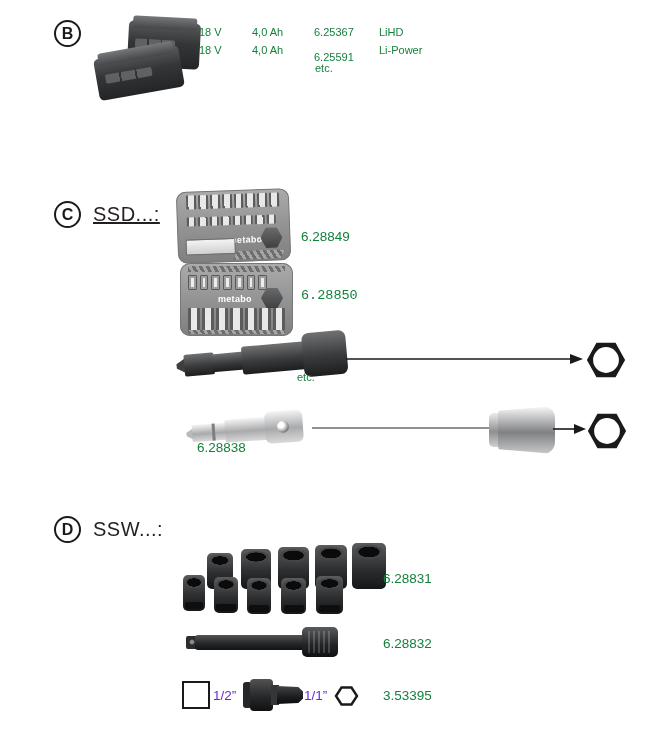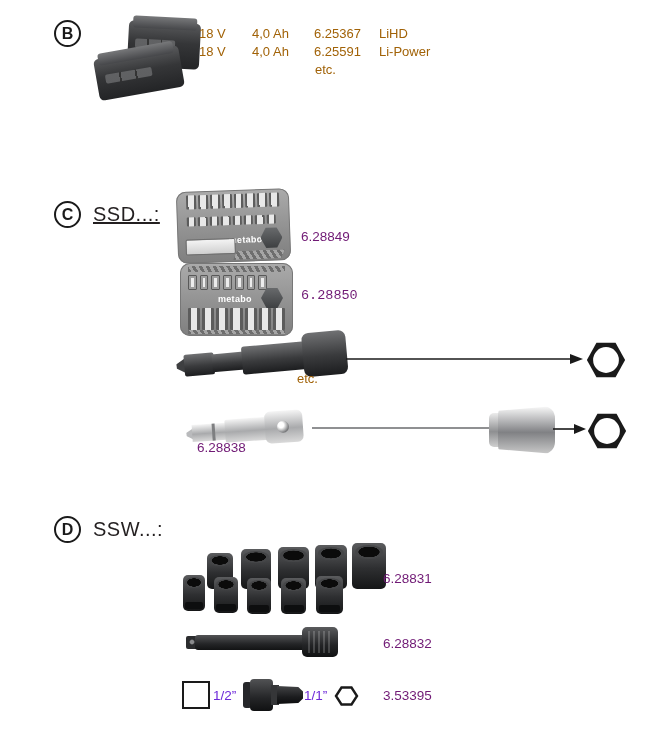--- a/index.html
+++ b/index.html
@@ -3,22 +3,22 @@
 <meta charset="utf-8">
 <style>
   * { box-sizing: border-box; margin: 0; padding: 0; }
   body { background:#fff; font-family:"Liberation Sans", sans-serif; }
   .page { position:relative; width:656px; height:753px; background:#ffffff; overflow:hidden; color:#231f20; }
   .abs { position:absolute; }
 
   .badge { position:absolute; width:27px; height:27px; border:2px solid #1a1a1a; border-radius:50%;
            display:flex; align-items:center; justify-content:center; font-weight:bold; font-size:16px; color:#1a1a1a; }
   .title { position:absolute; font-size:20px; color:#231f20; letter-spacing:.5px; }
-  .code  { position:absolute; font-size:13.5px; color:#701a75; }
-  .spec  { position:absolute; font-size:13px; color:#a16207; }
+  .code  { position:absolute; font-size:13.5px; color:#15803d; }
+  .spec  { position:absolute; font-size:11px; color:#15803d; }
 
   
   .battery-wrap { left:96px; top:14px; width:108px; height:86px; }
   .batt { position:absolute; border-radius:5px; background:linear-gradient(180deg,#5a5b5d 0%,#353638 45%,#232426 100%); }
   .batt-back  { left:32px; top:8px;  width:72px; height:46px; transform:rotate(3deg); }
   .batt-front { left:0;    top:38px; width:86px; height:42px; transform:rotate(-10deg); }
   .batt::before { content:""; position:absolute; left:6%; right:6%; top:-5px; height:12px; border-radius:3px;
                   background:linear-gradient(180deg,#77787a,#46474a); }
   .batt::after { content:""; position:absolute; left:10%; top:40%; width:55%; height:9px; border-radius:2px;
                  background:linear-gradient(90deg,#6b6c6e 0 30%, #333 30% 34%, #6b6c6e 34% 64%, #333 64% 68%, #6b6c6e 68%); opacity:.8; }
@@ -116,21 +116,21 @@
     <div class="batt batt-front"></div>
   </div>
 
   <span class="spec" style="left:199px; top:26px;">18 V</span>
   <span class="spec" style="left:252px; top:26px;">4,0 Ah</span>
   <span class="spec" style="left:314px; top:26px;">6.25367</span>
   <span class="spec" style="left:379px; top:26px;">LiHD</span>
 
   <span class="spec" style="left:199px; top:44px;">18 V</span>
   <span class="spec" style="left:252px; top:44px;">4,0 Ah</span>
-  <span class="spec" style="left:314px; top:44px;">6.25591</span>
+  <span class="spec" style="left:314px; top:51px;">6.25591</span>
   <span class="spec" style="left:379px; top:44px;">Li-Power</span>
 
   <span class="spec" style="left:315px; top:62px;">etc.</span>
 
   <div class="badge" style="left:54px; top:201px;">
     <span>C</span>
   </div>
   <span class="title" style="left:93px; top:203px;text-decoration:underline;">SSD...:</span>
 
   <div class="bitbox" style="left:177px; top:190px; transform:rotate(-2deg);">

